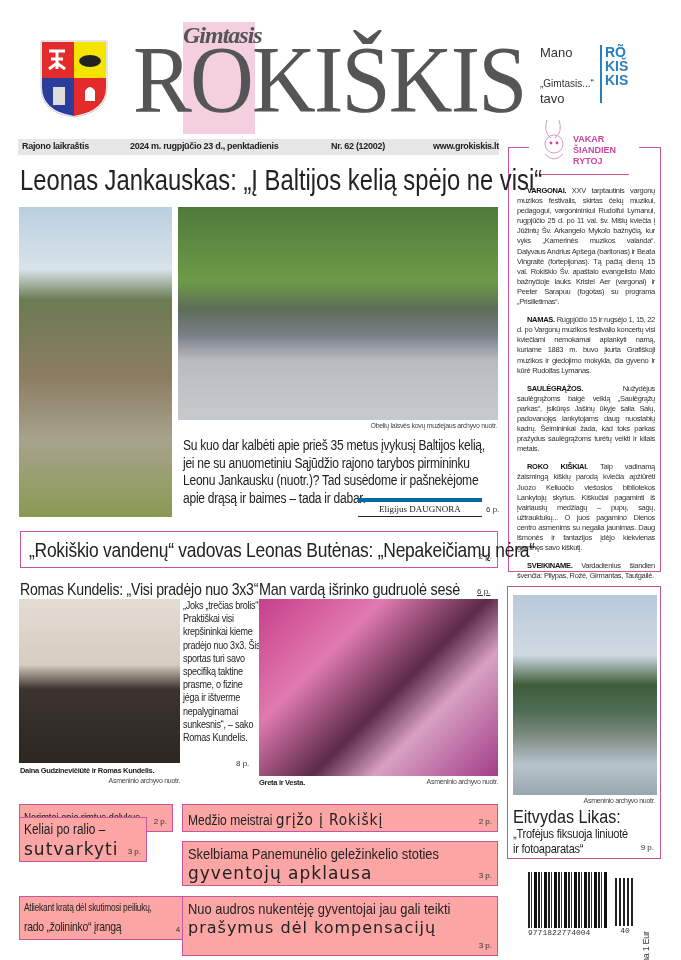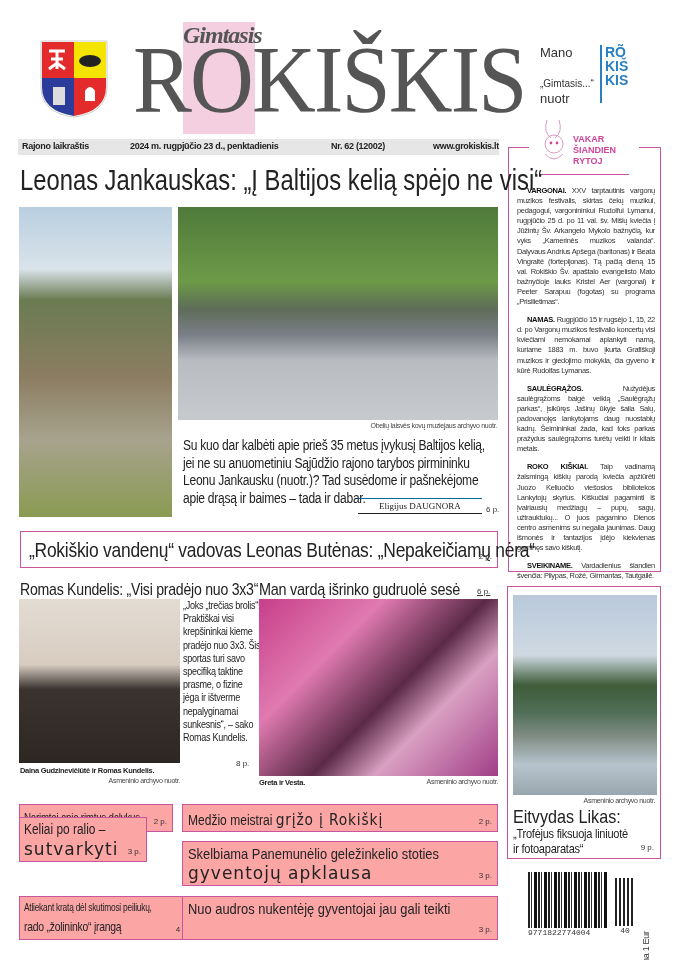--- a/index.html
+++ b/index.html
@@ -33,21 +33,21 @@
   .vakar-body p{margin:0 0 8px 0;text-indent:10px;}
   .vakar-body b{color:#111;margin-top:15px;}
 
   
   .headline{left:20px;top:164px;font-size:29px;color:#222;white-space:nowrap;transform:scaleX(0.82);transform-origin:left top;}
   .photo{background:#888;overflow:hidden;}
   .photo1{left:19px;top:207px;width:153px;height:310px;background:linear-gradient(180deg,#b9cfe0 0%,#d9e3ea 20%,#6a7b52 30%,#8c7d62 55%,#a7a38d 75%,#8a9a52 100%);}
   .photo2{left:178px;top:207px;width:320px;height:213px;background:linear-gradient(180deg,#4f7a3a 0%,#6d9a48 35%,#5e6c59 48%,#7a7e86 60%,#b8bcc1 72%,#c7cacd 100%);}
   .caption-r{font-size:7px;color:#444;text-align:right;}
   .lede{left:183px;top:437px;width:312px;font-size:14px;line-height:17.5px;color:#222;transform:scaleX(0.86);transform-origin:left top;width:362px;}
-  .byline{left:358px;top:499px;width:124px;border-top:1px solid #0369a1;border-bottom:1.5px solid #222;height:14px;font-family:"Liberation Serif",serif;font-size:9px;text-align:center;line-height:14px;margin-top:-1px;}
+  .byline{left:358px;top:499px;width:124px;border-top:4px solid #0369a1;border-bottom:1.5px solid #222;height:14px;font-family:"Liberation Serif",serif;font-size:9px;text-align:center;line-height:14px;margin-top:-1px;}
 
   
   .teaser1{left:20px;top:531px;width:478px;height:37px;}
   .teaser1 .t{position:absolute;left:8px;top:6px;font-size:21px;white-space:nowrap;transform:scaleX(0.83);transform-origin:left top;}
 
   .sub1{left:20px;top:580px;font-size:17px;white-space:nowrap;transform:scaleX(0.83);transform-origin:left top;}
   .sub2{left:259px;top:580px;font-size:17px;white-space:nowrap;transform:scaleX(0.85);transform-origin:left top;}
   .photo3{left:19px;top:599px;width:161px;height:164px;background:linear-gradient(180deg,#e3dcd3 0%,#d8ccc0 40%,#3a3330 55%,#2d2724 100%);}
   .photo4{left:259px;top:599px;width:239px;height:177px;background:linear-gradient(135deg,#c73f8a 0%,#e07ab0 30%,#5b2a48 55%,#d9a0c2 70%,#a13e87 100%);}
   .quote{left:183px;top:599px;width:78px;font-size:10.5px;line-height:13.2px;color:#222;transform:scaleX(0.86);transform-origin:left top;width:90px;}
@@ -90,21 +90,21 @@
   </svg>
 </div>
 <div class="abs mast-pink"></div>
 <div class="abs mast-big">ROKIŠKIS</div>
 <div class="abs mast-small">Gimtasis</div>
 
 <div class="abs promo">
   <div class="promo-txt">
     <div>Mano</div>
     <div class="q">„Gimtasis...“</div>
-    <div>nuotr</div>
+    <div>tavo</div>
   </div>
   <div class="promo-line"></div>
   <div class="promo-logo">
     <div>RÕ</div>
     <div>KIŠ</div>
     <div>KIS</div>
   </div>
 </div>
 
 <div class="abs infobar cond">
@@ -193,22 +193,23 @@
   <div class="t" style="left:5px;top:3px;font-size:15px;transform:scaleX(0.86);">Skelbiama Panemunėlio geležinkelio stoties</div>
   <div class="t wide" style="left:5px;top:21px;font-size:17px;">gyventojų apklausa</div>
   <div class="pg">3 p.</div>
 </div>
 
 <div class="abs bt pink-border" style="left:19px;top:896px;width:176px;height:44px;">
   <div class="t cond" style="left:4px;top:4px;font-size:11px;transform:scaleX(0.76);">Atliekant kratą dėl skutimosi peiliukų,</div>
   <div class="t cond" style="left:4px;top:22px;font-size:13px;transform:scaleX(0.8);">rado „žolininko“ įrangą</div>
   <div class="pg">4 p.</div>
 </div>
-<div class="abs bt pink-border" style="left:182px;top:896px;width:316px;height:44px;">
+<div class="abs bt pink-border" style="left:182px;top:896px;width:316px;height:60px;">
   <div class="t" style="left:5px;top:3px;font-size:15px;transform:scaleX(0.86);">Nuo audros nukentėję gyventojai jau gali teikti</div>
+  <div class="t wide" style="left:5px;top:21px;font-size:16px;">prašymus dėl kompensacijų</div>
   <div class="pg">3 p.</div>
 </div>
 
 <div class="abs barcode">
   <div style="height:56px;background:repeating-linear-gradient(90deg,#222 0 2px,#fff 2px 3px,#333 3px 4px,#fff 4px 6px,#111 6px 9px,#fff 9px 10px);"></div>
   <div class="bc-num">9771822774004</div>
 </div>
 <div class="abs barcode2">
   <div style="height:48px;background:repeating-linear-gradient(90deg,#222 0 2px,#fff 2px 4px);"></div>
   <div class="bc-num" style="text-align:center;">40</div>

